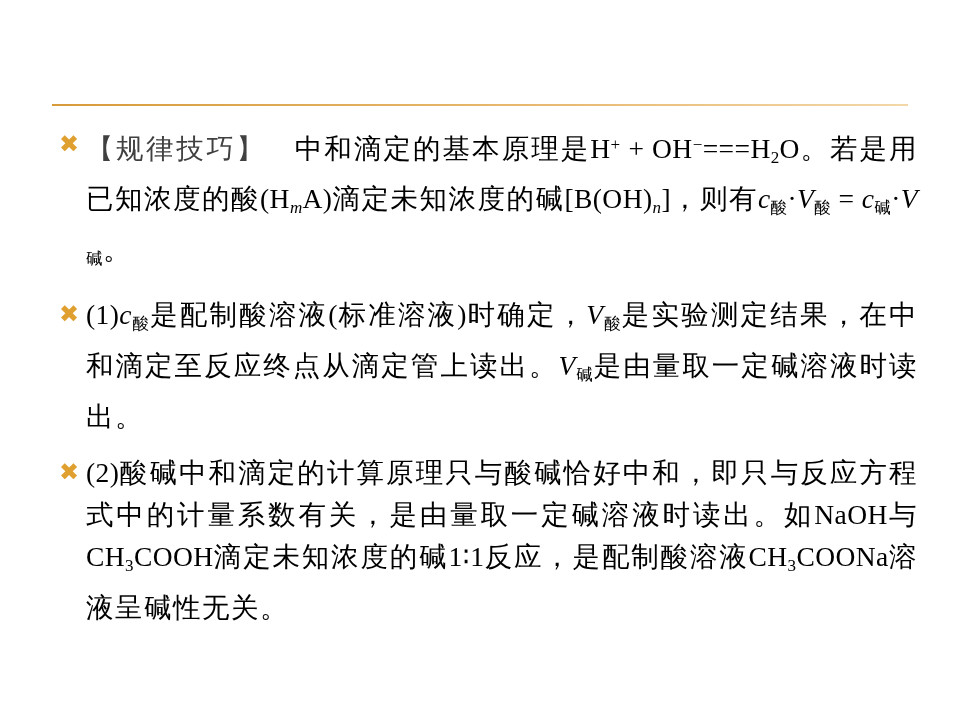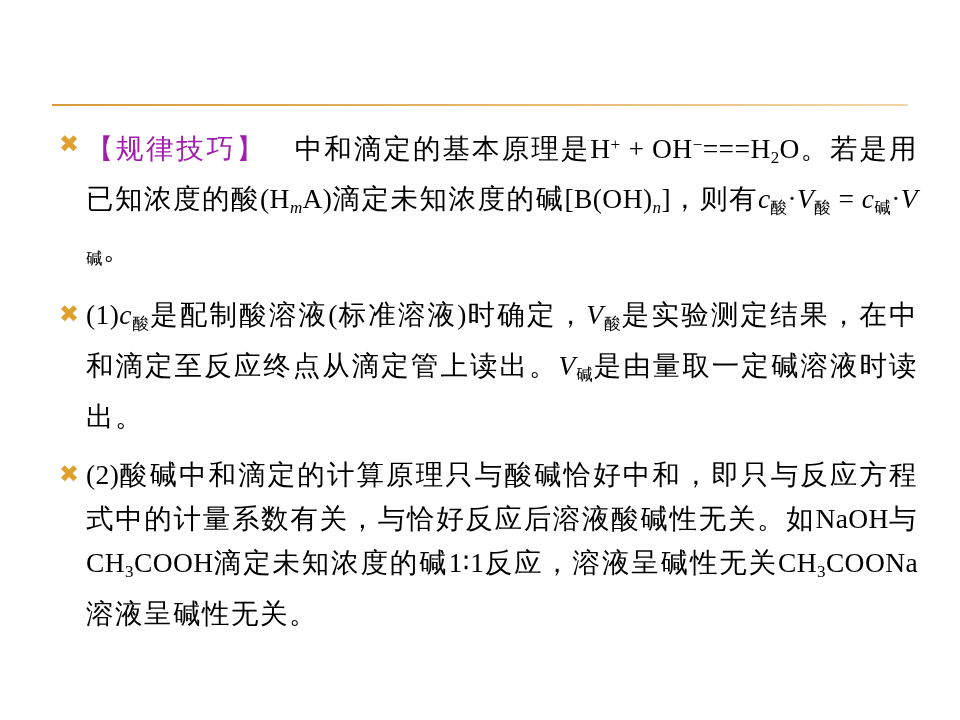--- a/index.html
+++ b/index.html
@@ -50,25 +50,25 @@
   }
   .para {
     flex: 1 1 auto;
     font-size: 27.5px;
     line-height: 42px;
     color: #000000;
     letter-spacing: 0.4px;
     text-align: justify;
   }
   .para .cn {
-    font-family: Liberation Mono, monospace;
+    font-family: Liberation Sans, sans-serif;
     letter-spacing: 1.5px;
   }
   .highlight {
-    color: #a21caf;
+    color: #404040;
     font-family: "DejaVu Sans", sans-serif;
     font-weight: normal;
     letter-spacing: 2px;
   }
   .ital {
     font-style: italic;
     font-family: "Liberation Serif", serif;
   }
   sub {
     font-size: 0.62em;
@@ -110,18 +110,18 @@
     <div class="bullet-row">
       <div class="bullet-mark">✖</div>
       <div class="para">
         <span class="mid">(1)</span><span class="ital">c</span><span class="sub-cn">酸</span><span class="cn">是配制酸溶液</span><span class="mid">(</span><span class="cn">标准溶液</span><span class="mid">)</span><span class="cn">时确定，</span><span class="ital">V</span><span class="sub-cn">酸</span><span class="cn">是实验测定结果，在中和滴定至反应终点从滴定管上读出。</span><span class="ital">V</span><span class="sub-cn">碱</span><span class="cn">是由量取一定碱溶液时读出。</span>
       </div>
     </div>
 
     <div class="bullet-row">
       <div class="bullet-mark">✖</div>
       <div class="para">
-        <span class="mid">(2)</span><span class="cn">酸碱中和滴定的计算原理只与酸碱恰好中和，即只与反应方程式中的计量系数有关，与恰好反应后溶液酸碱性无关。如</span><span class="mid">NaOH</span><span class="cn">与</span><span class="mid">CH<sub>3</sub>COOH</span><span class="cn">滴定未知浓度的碱</span><span class="mid">1∶1</span><span class="cn">反应，溶液呈碱性无关</span><span class="mid">CH<sub>3</sub>COONa</span><span class="cn">溶液呈碱性无关。</span>
+        <span class="mid">(2)</span><span class="cn">酸碱中和滴定的计算原理只与酸碱恰好中和，即只与反应方程式中的计量系数有关，是由量取一定碱溶液时读出。如</span><span class="mid">NaOH</span><span class="cn">与</span><span class="mid">CH<sub>3</sub>COOH</span><span class="cn">滴定未知浓度的碱</span><span class="mid">1∶1</span><span class="cn">反应，是配制酸溶液</span><span class="mid">CH<sub>3</sub>COONa</span><span class="cn">溶液呈碱性无关。</span>
       </div>
     </div>
 
   </div>
 </div>
 
 </body></html>

